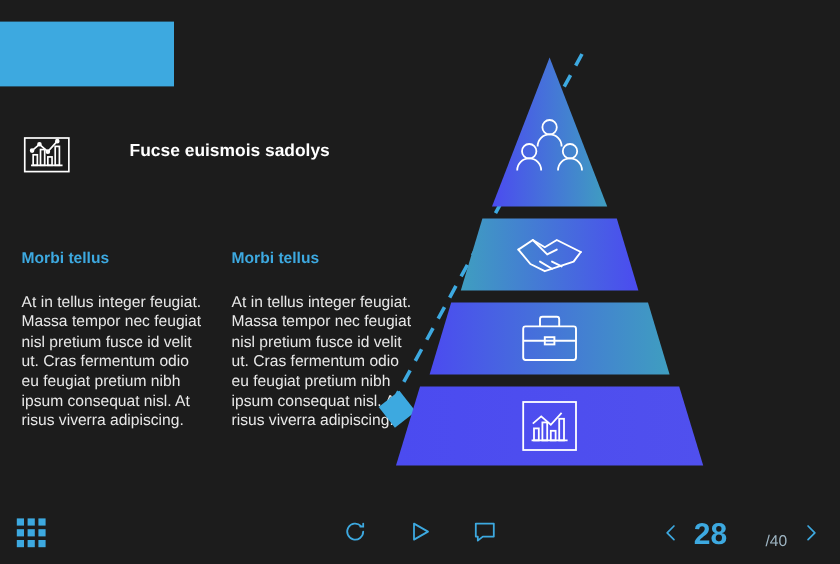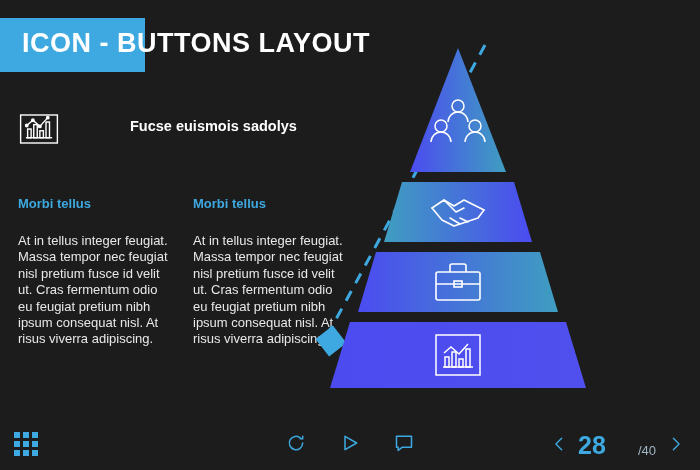--- a/index.html
+++ b/index.html
@@ -51,27 +51,26 @@
     width: 42px;
     height: 42px;
   }
   .sub-title {
     position: absolute;
     left: 108px;
     top: 118px;
     font-size: 14.5px;
     font-weight: bold;
     color: #ffffff;
-    margin-left: 22px;
   }
 
   
   .col {
     position: absolute;
-    top: 196px;
+    top: 207px;
     width: 150px;
   }
   .col.c1 { left: 18px; }
   .col.c2 { left: 193px; }
   .col-head {
     font-size: 13px;
     font-weight: bold;
     color: #3da9e0;
     margin: 0 0 22px 0;
   }
@@ -174,21 +173,20 @@
     display: flex;
     align-items: flex-end;
   }
 </style>
 </head>
 <body>
 
 <div class="slide">
 
   <div class="title-band"></div>
-  <div class="title-text">ICON - BUTTONS LAYOUT</div>
 
   <div class="sub-icon">
     <svg viewBox="0 0 48 48" width="42" height="42" fill="none" stroke="#ffffff" stroke-width="1.6">
       <rect x="3" y="8" width="42" height="32"></rect>
       <line x1="9" y1="34" x2="39" y2="34"></line>
       <rect x="11" y="24" width="4" height="10"></rect>
       <rect x="18" y="19" width="4" height="15"></rect>
       <rect x="25" y="26" width="4" height="8"></rect>
       <rect x="32" y="16" width="4" height="18"></rect>
       <polyline points="10,20 17,14 25,21 34,11"></polyline>

